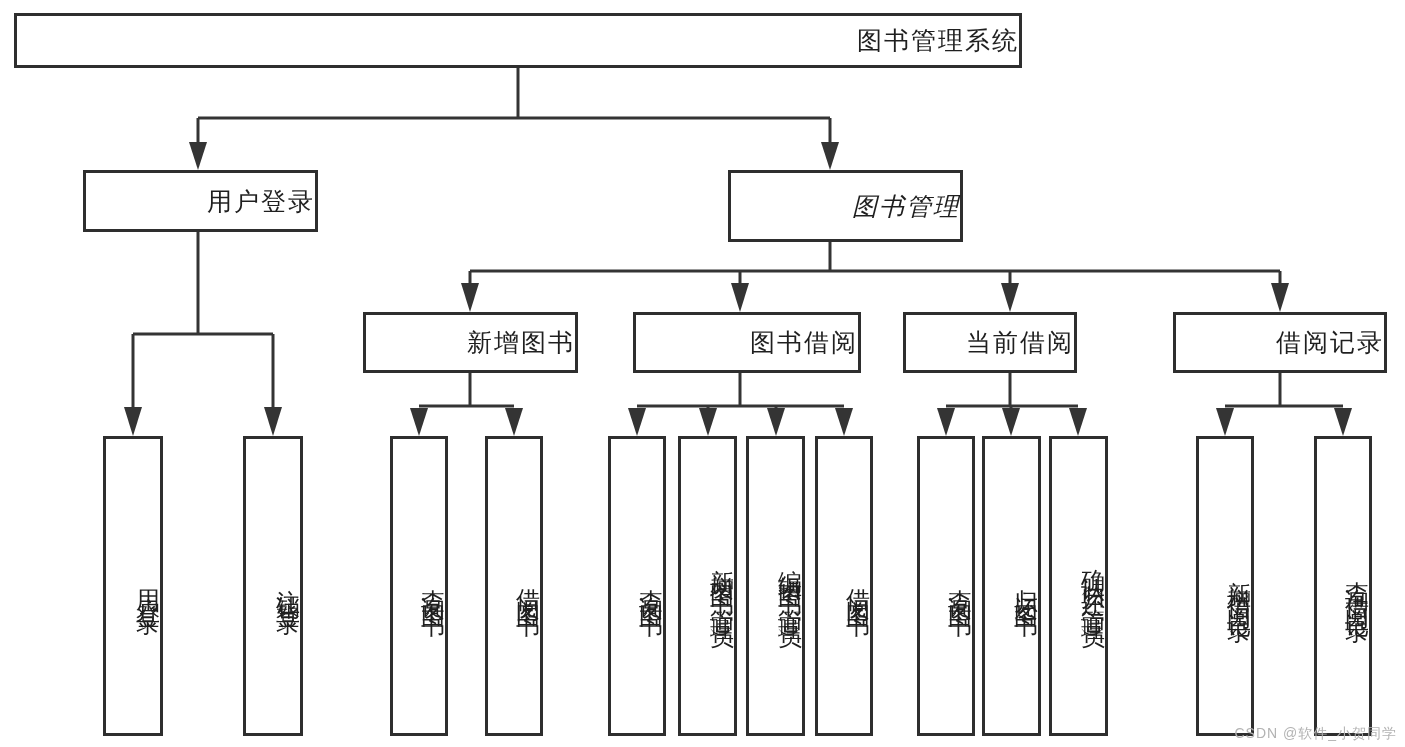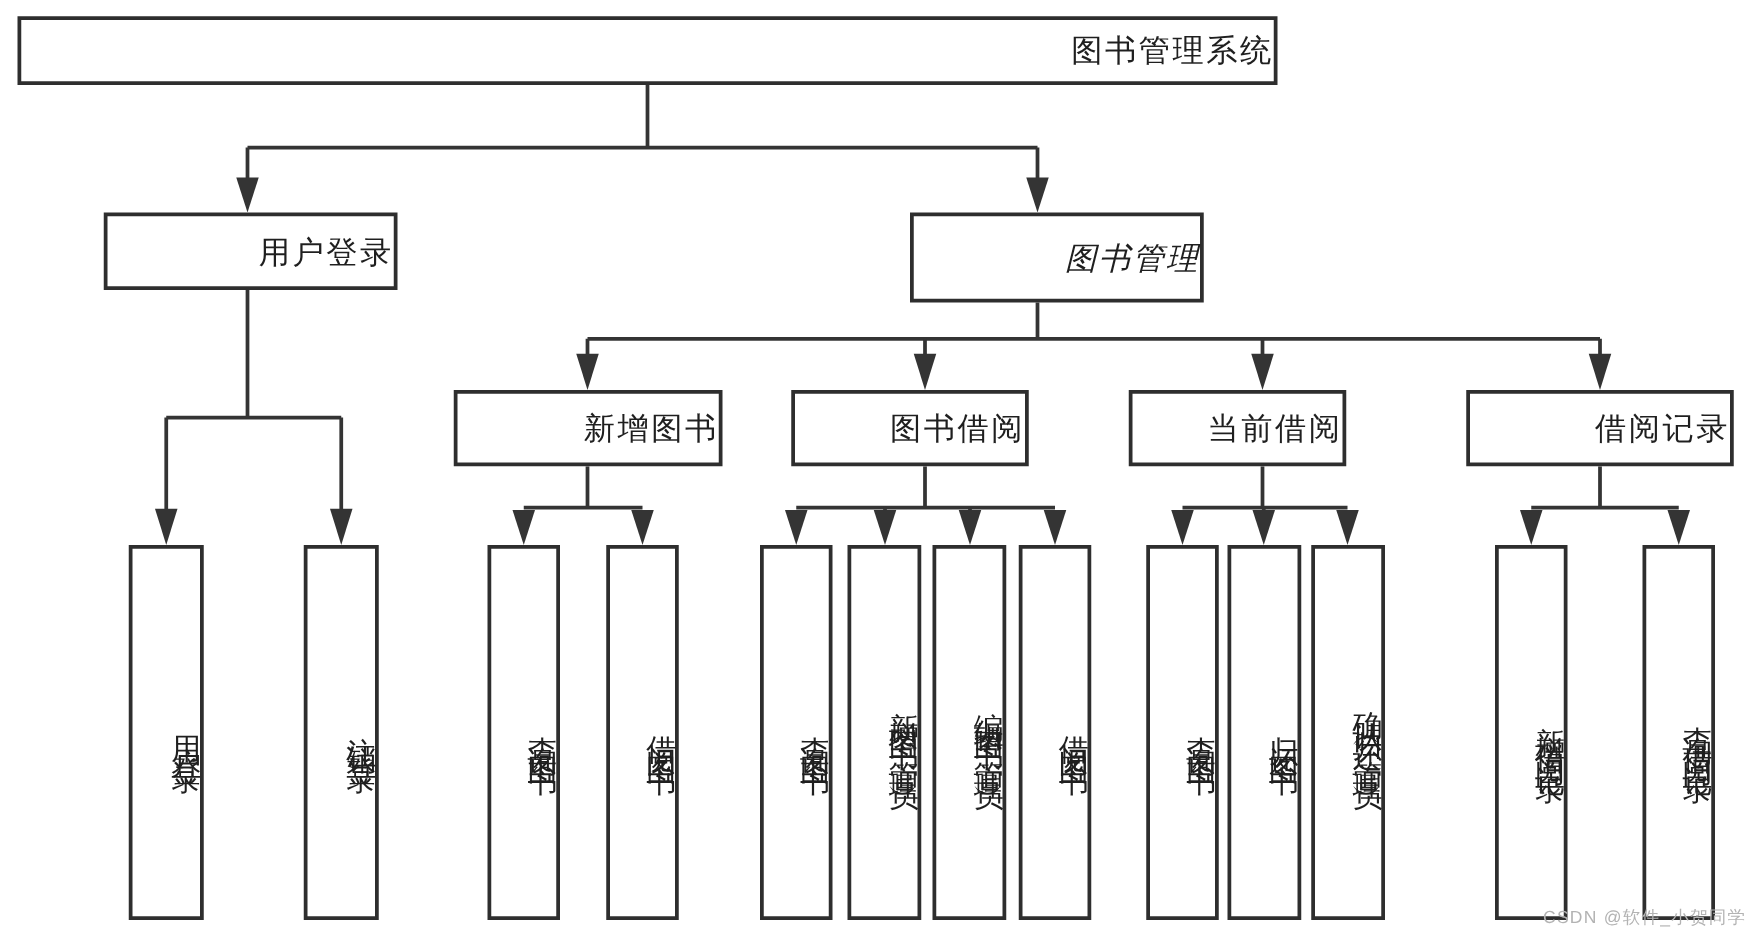--- a/index.html
+++ b/index.html
@@ -135,21 +135,21 @@
   <div class="node" style="left:83px; top:170px; width:235px; height:62px;">
     <span class="hlabel">用户登录</span>
   </div>
   <div class="node" style="left:728px; top:170px; width:235px; height:72px;font-style:italic;">
     <span class="hlabel">图书管理</span>
   </div>
 
   <div class="node" style="left:363px; top:312px; width:215px; height:61px;">
     <span class="hlabel">新增图书</span>
   </div>
-  <div class="node" style="left:633px; top:312px; width:190px; height:61px;">
+  <div class="node" style="left:633px; top:312px; width:228px; height:61px;">
     <span class="hlabel">图书借阅</span>
   </div>
   <div class="node" style="left:903px; top:312px; width:174px; height:61px;">
     <span class="hlabel">当前借阅</span>
   </div>
   <div class="node" style="left:1173px; top:312px; width:214px; height:61px;">
     <span class="hlabel">借阅记录</span>
   </div>
 
   <div class="node" style="left:103px; top:436px; width:60px; height:300px;">

